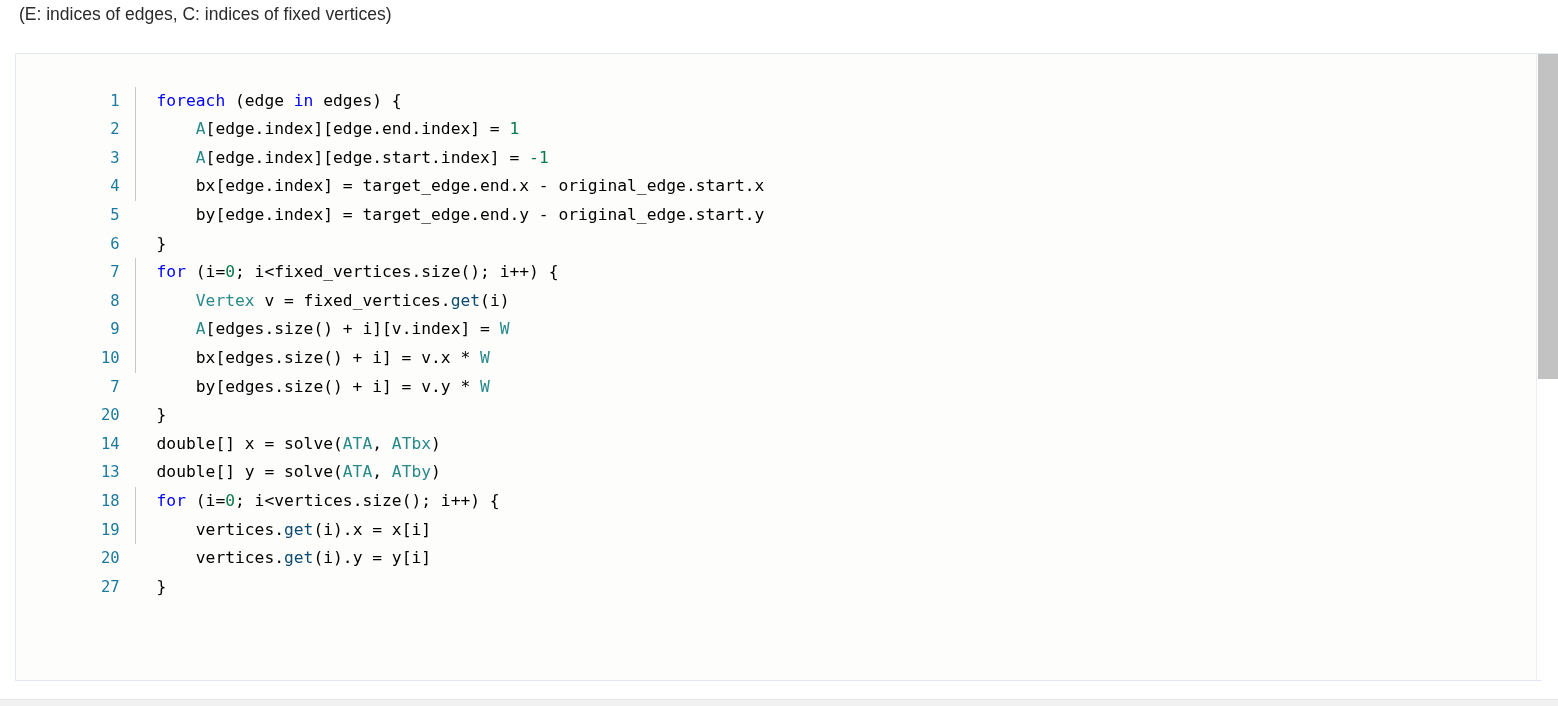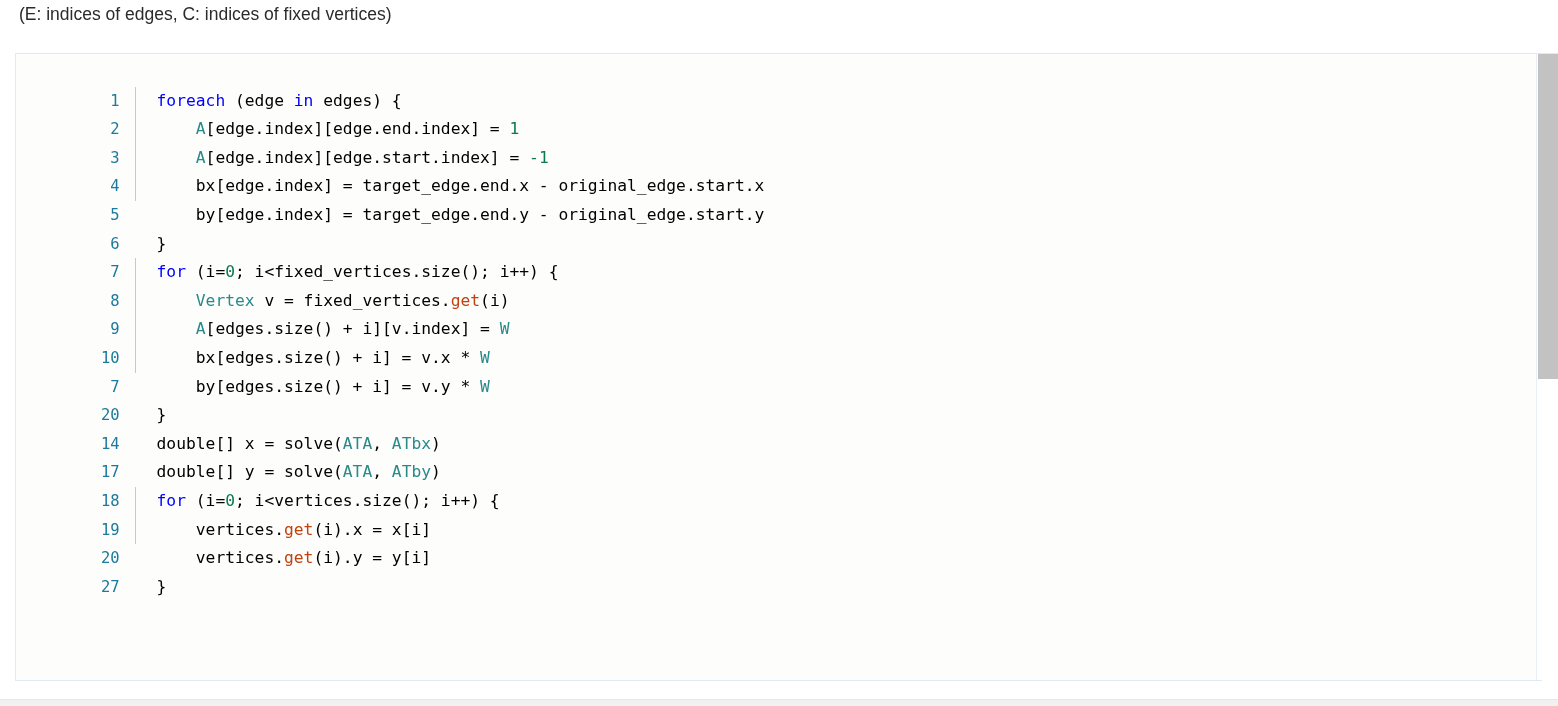--- a/index.html
+++ b/index.html
@@ -96,21 +96,21 @@
     top: 0;
     width: 1px;
     height: 28.6px;
     background: #c8c8c8;
   }
 
   
   .tok-kw   { color: #0000ff; }
   .tok-type { color: #2a8a8a; }
   .tok-num  { color: #0a7a4a; }
-  .tok-fn   { color: #c2410c; }
+  .tok-fn   { color: #0c4a6e; }
 
   
   .scrollbar {
     position: absolute;
     right: 0px;
     top: 0px;
     width: 23px;
     height: 100%;
     background: #ffffff;
     border-left: 1px solid #e9eef7;
@@ -210,21 +210,21 @@
       </div>
 
 
 
 
       <div class="code-line">
         <span class="ln">14</span><span class="src">double[] x = solve(<span class="tok-type">ATA</span>, <span class="tok-type">ATbx</span>)</span>
       </div>
 
       <div class="code-line">
-        <span class="ln">17</span><span class="src">double[] y = solve(<span class="tok-type">ATA</span>, <span class="tok-type">ATby</span>)</span>
+        <span class="ln">13</span><span class="src">double[] y = solve(<span class="tok-type">ATA</span>, <span class="tok-type">ATby</span>)</span>
       </div>
 
       <div class="code-line">
         <span class="ln">18</span><span class="src"><span class="tok-kw">for</span> (i=<span class="tok-num">0</span>; i&lt;vertices.size(); i++) {</span>
       </div>
 
       <div class="code-line indented">
         <span class="ln">19</span><span class="src">    vertices.<span class="tok-fn">get</span>(i).x = x[i]</span>
       </div>
 

